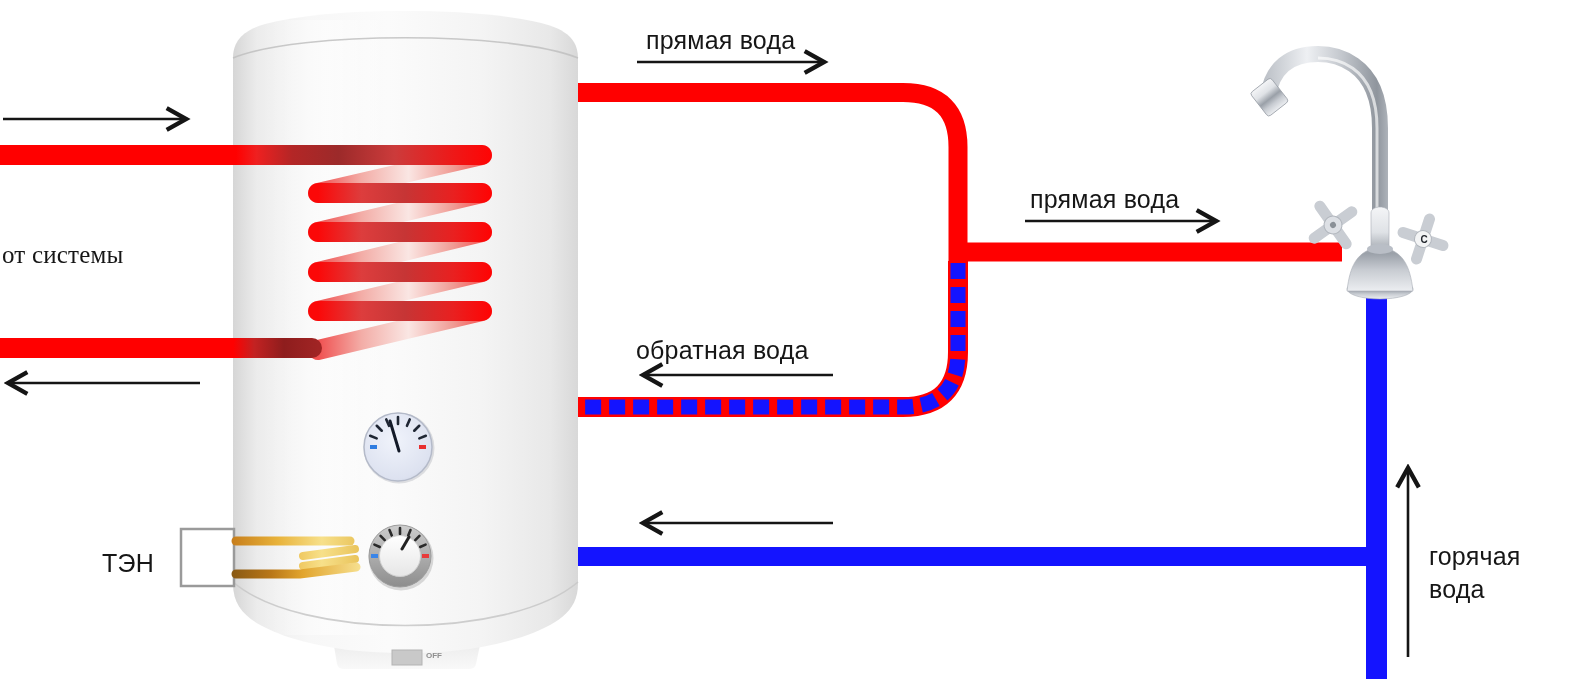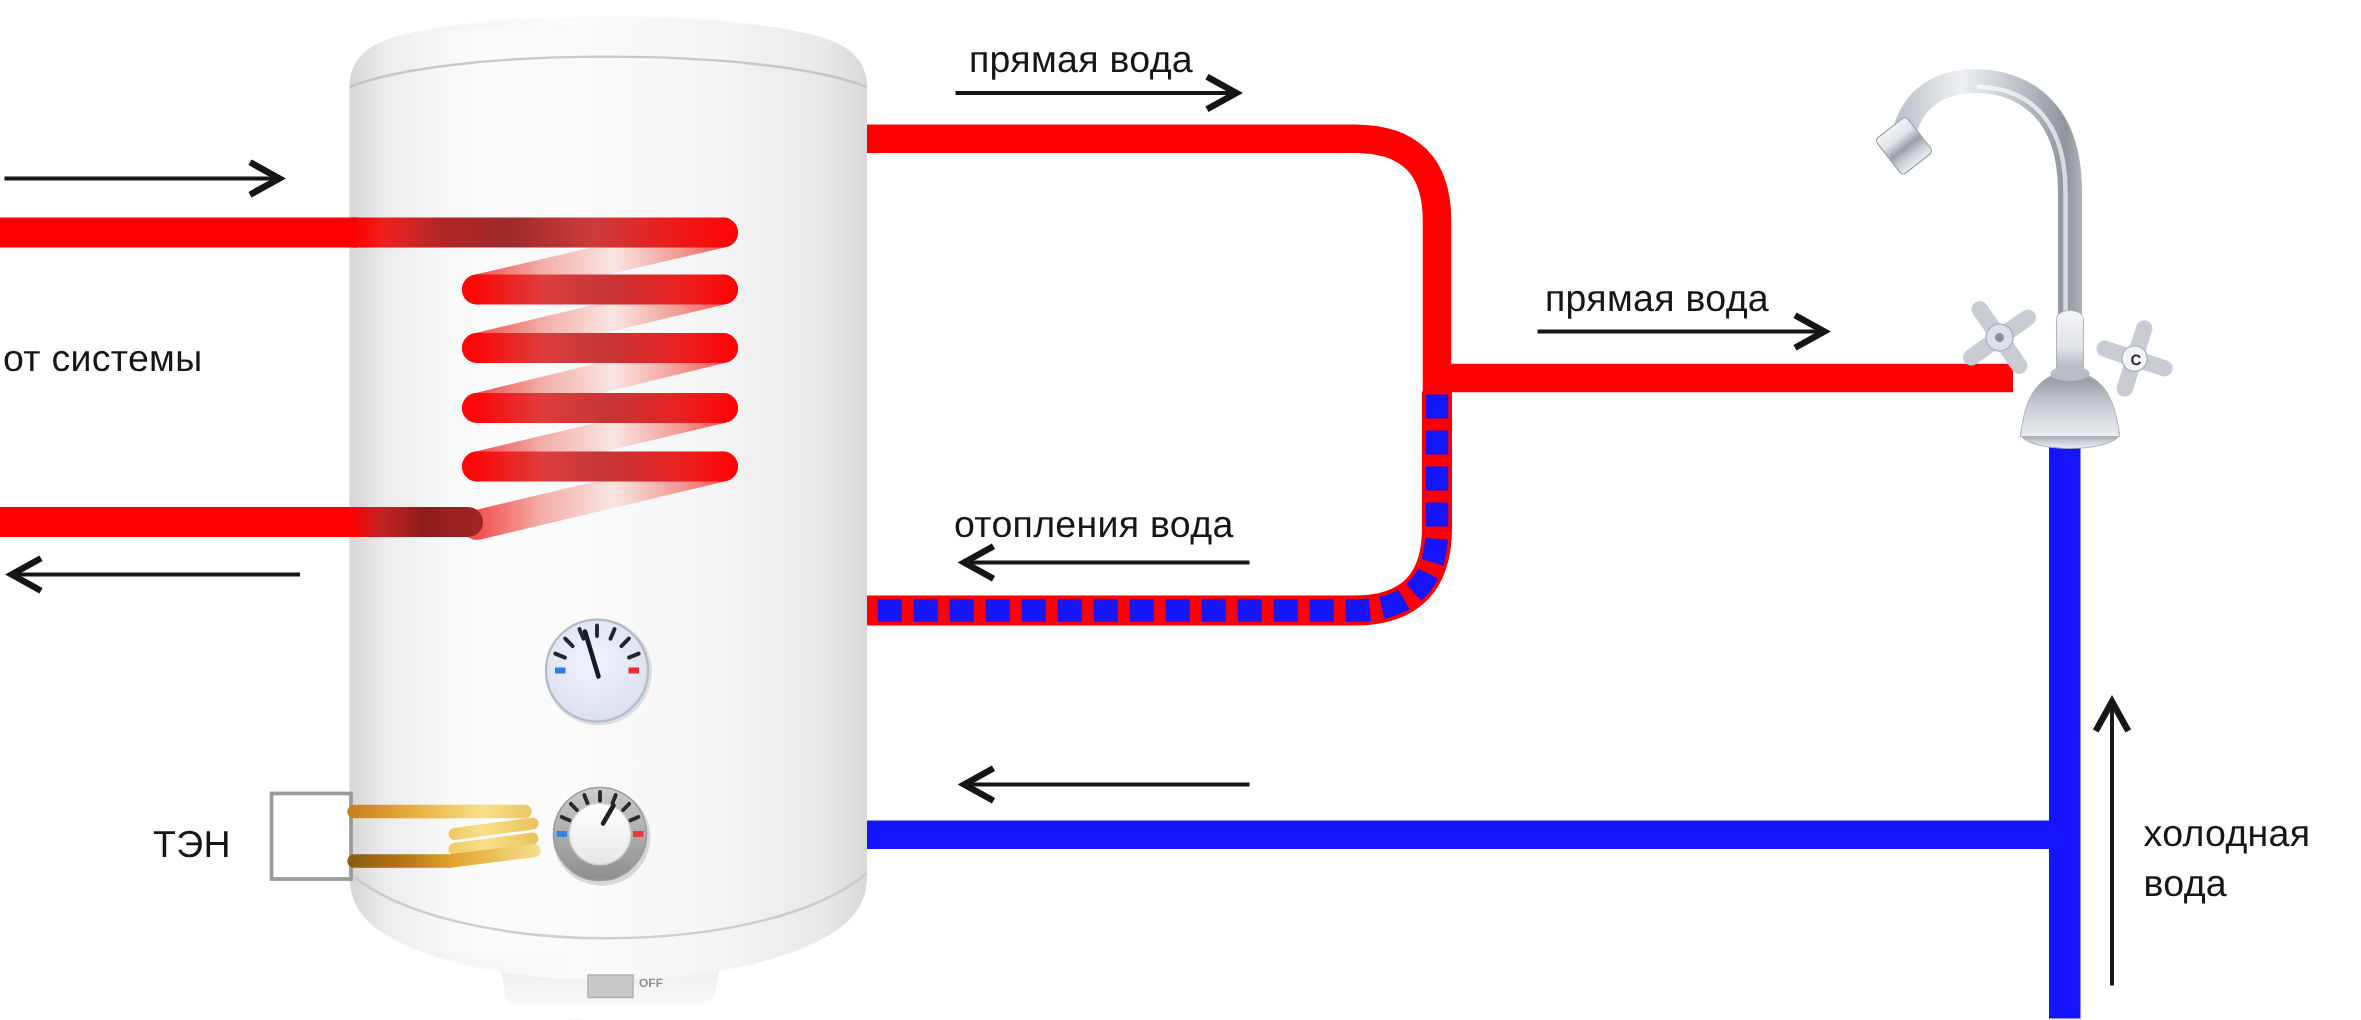--- a/index.html
+++ b/index.html
@@ -259,30 +259,30 @@
     <path d="M 637,62 H 822" marker-end="url(#ah)"></path>
     <path d="M 833,375 L 645,375" marker-end="url(#ah)"></path>
     <path d="M 1025,221 H 1214" marker-end="url(#ah)"></path>
     <path d="M 833,523 L 645,523" marker-end="url(#ah)"></path>
     <path d="M 1408,657 V 470" marker-end="url(#ah)"></path>
   </g>
 </svg>
 
 <div class="label" style="left:646px;top:24px;">прямая вода</div>
 
-<div class="label" style="left:2px;top:223px;">
+<div class="label" style="left:2px;top:238px;font-family:Liberation Serif, serif;">
   <div>от системы</div>
 </div>
 
-<div class="label" style="left:636px;top:334px;">отопления вода</div>
+<div class="label" style="left:636px;top:334px;">обратная вода</div>
 
 <div class="label" style="left:1030px;top:183px;">прямая вода</div>
 
 <div class="label" style="left:1429px;top:540px;">
-  <div>холодная</div>
+  <div>горячая</div>
   <div>вода</div>
 </div>
 
 <div class="label" style="left:102px;top:547px;">ТЭН</div>
 
 <div class="label-tiny" style="left:377px;top:679px;">ON</div>
 <div class="label-tiny" style="left:426px;top:652px;">OFF</div>
 
 </div>
 

